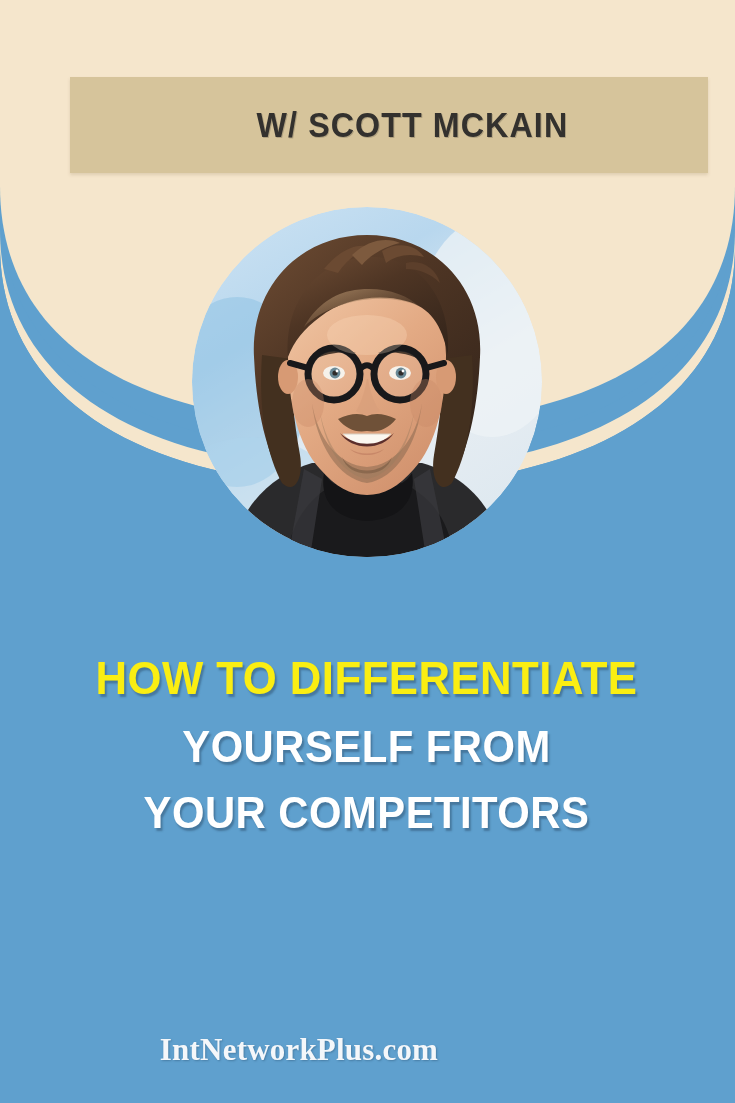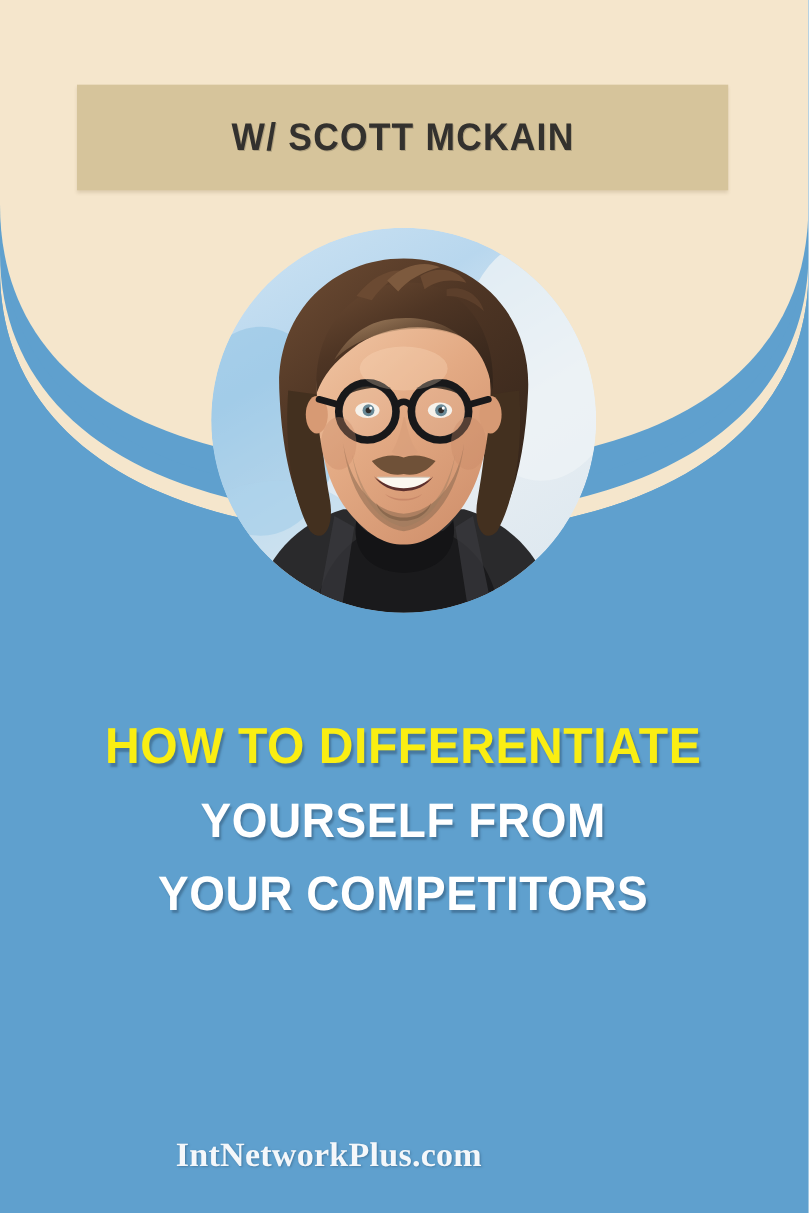--- a/index.html
+++ b/index.html
@@ -31,20 +31,21 @@
     left: 70px;
     top: 77px;
     width: 592px;
     height: 96px;
     background: #D6C49B;
     display: flex;
     align-items: center;
     justify-content: center;
     box-shadow: 0 2px 3px rgba(120,100,60,0.18);
     z-index: 5;
+    padding-left: 46px;
   }
   .banner-text {
     font-family: "Liberation Sans", sans-serif;
     font-weight: 700;
     font-size: 35px;
     letter-spacing: 1.2px;
     color: #33312E;
     text-transform: uppercase;
     transform: scaleX(0.92);
     text-shadow: 1px 1px 0 rgba(0,0,0,0.18);

